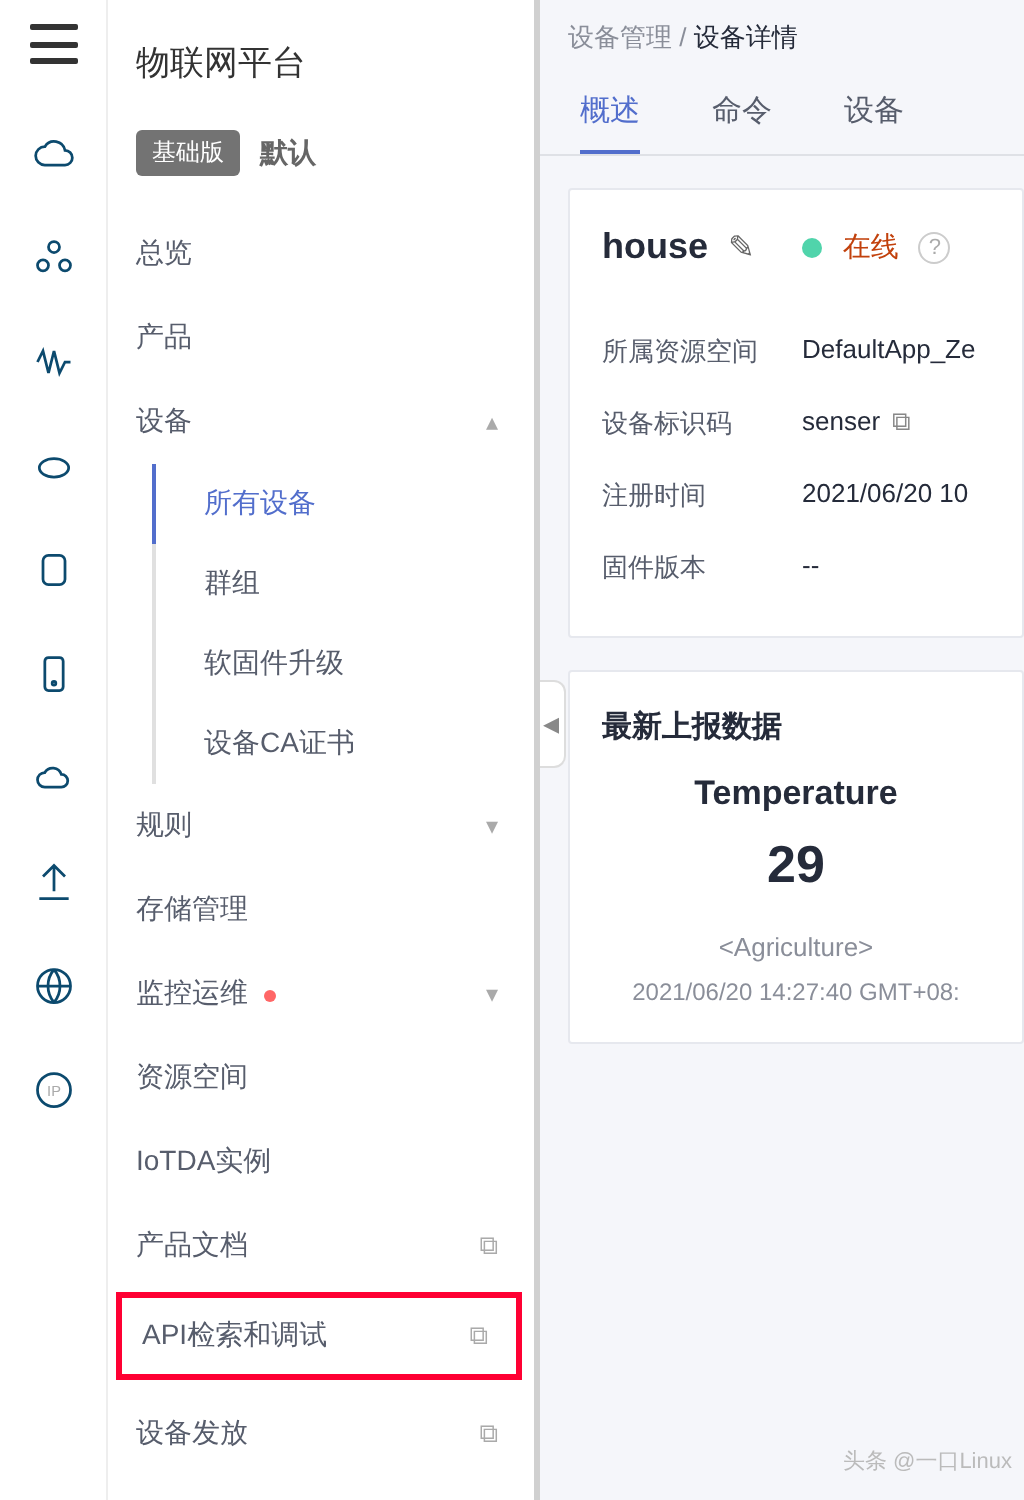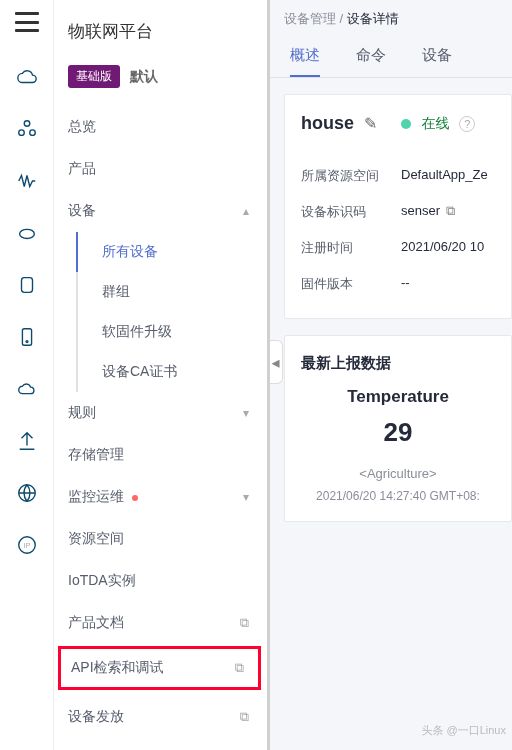--- a/index.html
+++ b/index.html
@@ -5,21 +5,21 @@
 * { margin: 0; padding: 0; box-sizing: border-box; font-family: "Microsoft YaHei", -apple-system, sans-serif; }
 body { width: 512px; height: 750px; overflow: hidden; background: #fff; display: flex; position: relative; }
 .icon-rail { width: 54px; border-right: 1px solid #eee; display: flex; flex-direction: column; align-items: center; padding-top: 12px; gap: 24px; }
 .icon-slot { width: 28px; height: 28px; display: flex; justify-content: center; color: #0c4a6e; cursor: pointer; }
 .icon-slot svg { width: 22px; height: 22px; stroke: currentColor; fill: none; stroke-width: 1.5; }
 .hamburger { width: 24px; height: 20px; display: flex; flex-direction: column; justify-content: space-between; cursor: pointer; margin-bottom: 10px; }
 .hamburger span { height: 3px; background: #333; border-radius: 1px; }
 .sidebar { width: 216px; background: #fff; border-right: 3px solid #d0d0d0; display: flex; flex-direction: column; padding: 14px 0 0 0; overflow-y: auto; }
 .sidebar-title { font-size: 17px; font-weight: 500; color: #333; padding: 6px 14px 22px 14px; }
 .tag-row { display: flex; align-items: center; gap: 10px; padding: 0 14px 18px 14px; }
-.tag { background: #701a75; color: #fff; font-size: 12px; padding: 3px 8px; border-radius: 3px; }
+.tag { background: #737373; color: #fff; font-size: 12px; padding: 3px 8px; border-radius: 3px; }
 .tag-alt { color: #666; font-size: 14px; font-weight: bold; }
 .nav-item { display: flex; align-items: center; justify-content: space-between; padding: 12px 18px 12px 14px; font-size: 14px; color: #575d6c; cursor: pointer; }
 .nav-item .chev { color: #aaa; font-size: 12px; }
 .nav-sub { padding-left: 16px; }
 .nav-sub-item { padding: 11px 14px 11px 24px; font-size: 14px; color: #575d6c; cursor: pointer; border-left: 2px solid #e0e0e0; margin-left: 6px; }
 .nav-sub-item.active { color: #526ecc; border-left: 2px solid #526ecc; }
 .link-ext { color:#aaa; font-size: 13px; }
 .dot-red { width: 6px; height: 6px; background: #f66; border-radius: 50%; display: inline-block; margin-left: 4px; }
 .highlight-box { border: 3px solid #f03; margin: 2px 6px 6px 4px; }
 .highlight-box .nav-item { padding: 10px 14px 10px 10px; }
@@ -27,21 +27,21 @@
 .breadcrumb { padding: 10px 14px 6px 14px; font-size: 13px; color: #8a8e99; }
 .breadcrumb .cur { color: #252b3a; }
 .tabs { display: flex; gap: 36px; padding: 12px 20px 0 20px; border-bottom: 1px solid #dfe1e6; font-size: 15px; }
 .tab { padding-bottom: 10px; color: #575d6c; cursor: pointer; white-space: nowrap; }
 .tab.active { color: #526ecc; border-bottom: 2px solid #526ecc; }
 .panel { margin: 16px 0 0 14px; background: #fff; border: 1px solid #e6e8ee; border-radius: 2px; padding: 18px 16px 16px 16px; }
 .device-head { display: flex; align-items: center; gap: 10px; margin-bottom: 24px; }
 .device-name { font-size: 18px; font-weight: 600; color: #252b3a; }
 .edit-icon { color: #666; }
 .status-dot { width: 10px; height: 10px; background: #50d4ab; border-radius: 50%; display: inline-block; margin-left: 14px; }
-.status-text { color:#15803d; font-size: 14px; }
+.status-text { color:#c2410c; font-size: 14px; }
 .help-icon { color:#aaa; border:1px solid #ccc; border-radius:50%; width:16px; height:16px; display:inline-flex; align-items:center; justify-content:center; font-size:11px; }
 .kv-row { display: flex; font-size: 13px; padding: 9px 0; color:#575d6c; }
 .kv-row .k { width: 100px; color:#575d6c; }
 .kv-row .v { color:#252b3a; white-space: nowrap; }
 .copy-icon { color:#888; margin-left:6px; }
 .panel2 { margin: 16px 0 0 14px; background: #fff; border: 1px solid #e6e8ee; border-radius: 2px; padding: 18px 16px; text-align: left; }
 .panel2-title { font-size: 15px; font-weight: 600; color:#252b3a; margin-bottom: 14px; }
 .metric-name { text-align: center; font-size: 17px; font-weight: 600; color:#252b3a; margin: 6px 0 10px 0; }
 .metric-val { text-align: center; font-size: 26px; font-weight: 600; color:#252b3a; margin-bottom: 18px; }
 .metric-tag { text-align: center; font-size: 13px; color:#8a8e99; margin-bottom: 8px; }

